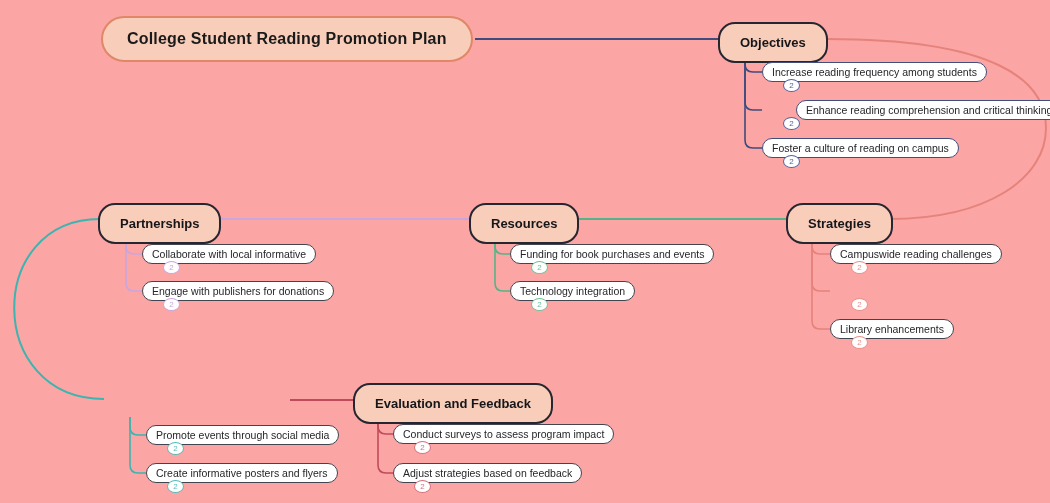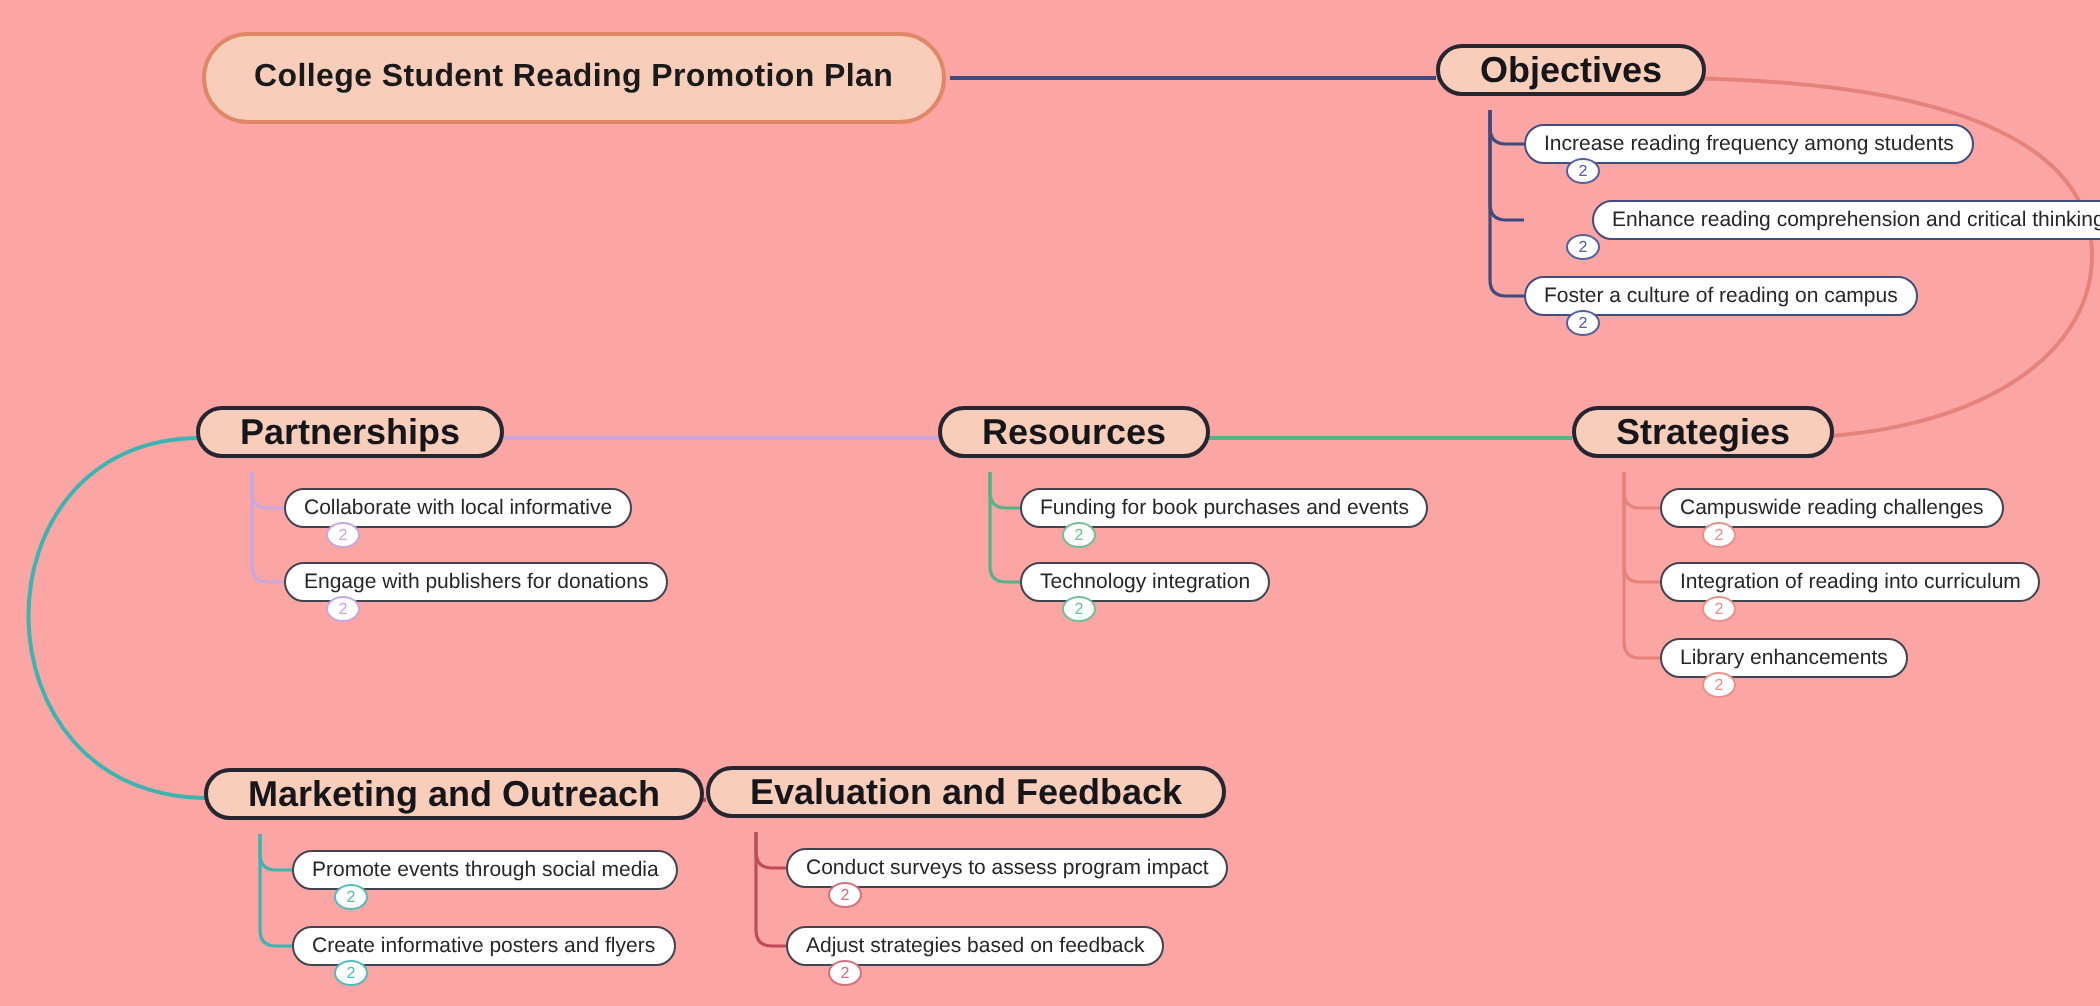--- a/index.html
+++ b/index.html
@@ -8,22 +8,22 @@
     font-family:"Liberation Sans","DejaVu Sans",sans-serif;overflow:hidden;
   }
   #links{position:absolute;left:0;top:0;width:1050px;height:503px;z-index:0;}
   .node{position:absolute;display:flex;align-items:center;justify-content:center;
     box-sizing:border-box;white-space:nowrap;z-index:1;background:#f8cdb9;}
   .central{
     height:46px;border:2px solid #e08767;border-radius:23px;padding:0 24px;
     font-size:16px;font-weight:bold;color:#1a1a1a;letter-spacing:.2px;
   }
   .main{
-    height:26px;border:2px solid #262630;border-radius:17px;padding:0 20px;
-    font-size:18px;font-weight:bold;color:#16161a;
+    height:41px;border:2px solid #262630;border-radius:17px;padding:0 20px;
+    font-size:13px;font-weight:bold;color:#16161a;
   }
   .child{
     height:20px;background:#ffffff;border:1.5px solid #42454f;border-radius:11px;
     padding:0 9px;font-size:10.5px;color:#26262a;
   }
   .child.navy{border-color:#414d7c;}
   .badge{
     position:absolute;width:15px;height:11px;background:#ffffff;border-radius:50%;
     display:flex;align-items:center;justify-content:center;font-size:8px;line-height:1;
     z-index:2;border:1.2px solid #888;
@@ -88,26 +88,24 @@
 
   <div class="node main" style="left:469px;top:203px;">Resources</div>
   <div class="node child" style="left:510px;top:244px;">Funding for book purchases and events</div>
   <div class="badge bg-grn" style="left:531px;top:261px;">2</div>
   <div class="node child" style="left:510px;top:281px;">Technology integration</div>
   <div class="badge bg-grn" style="left:531px;top:298px;">2</div>
 
   <div class="node main" style="left:786px;top:203px;">Strategies</div>
   <div class="node child" style="left:830px;top:244px;">Campuswide reading challenges</div>
   <div class="badge bg-sal" style="left:851px;top:261px;">2</div>
-  <div class="node child" style="left:830px;top:281px;">Integration of reading into curriculum</div>
   <div class="badge bg-sal" style="left:851px;top:298px;">2</div>
   <div class="node child" style="left:830px;top:319px;">Library enhancements</div>
   <div class="badge bg-sal" style="left:851px;top:336px;">2</div>
 
-  <div class="node main" style="left:102px;top:384px;">Marketing and Outreach</div>
   <div class="node child" style="left:146px;top:425px;">Promote events through social media</div>
   <div class="badge bg-tea" style="left:167px;top:442px;">2</div>
   <div class="node child" style="left:146px;top:463px;">Create informative posters and flyers</div>
   <div class="badge bg-tea" style="left:167px;top:480px;">2</div>
 
   <div class="node main" style="left:353px;top:383px;">Evaluation and Feedback</div>
   <div class="node child" style="left:393px;top:424px;">Conduct surveys to assess program impact</div>
   <div class="badge bg-cri" style="left:414px;top:441px;">2</div>
   <div class="node child" style="left:393px;top:463px;">Adjust strategies based on feedback</div>
   <div class="badge bg-cri" style="left:414px;top:480px;">2</div>

